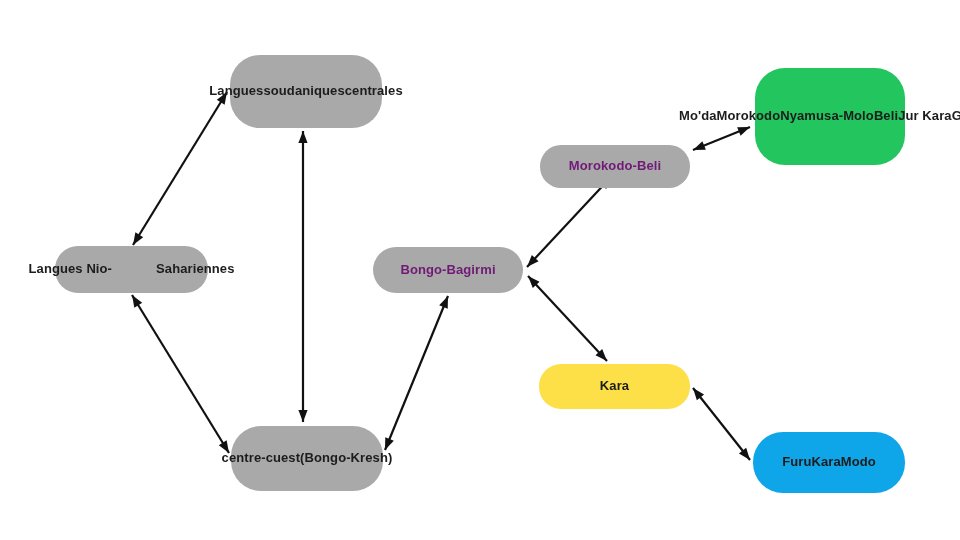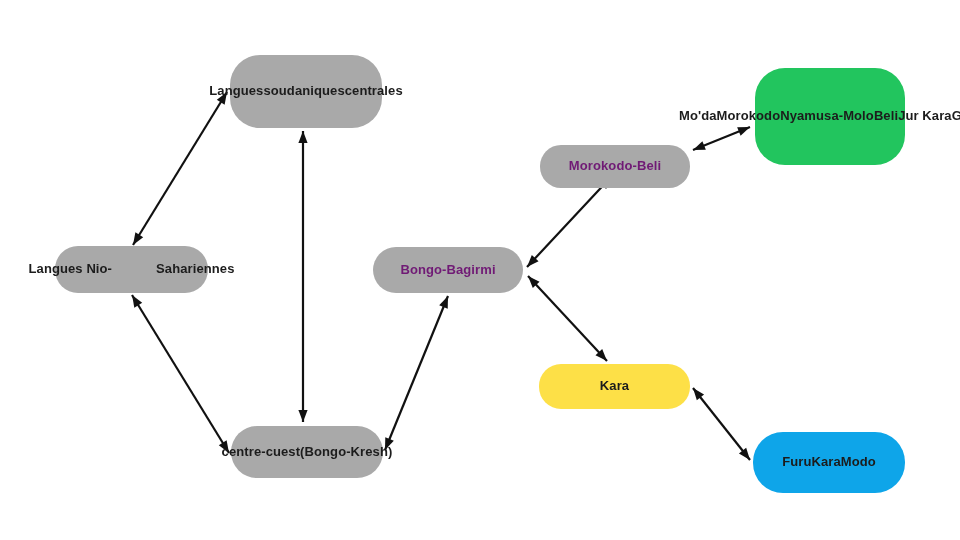--- a/index.html
+++ b/index.html
@@ -74,21 +74,21 @@
   <div id="node-layer">
       <div class="node" style="left: 230px; top: 55px; width: 152px; height: 73px; border-radius: 30px; background: rgb(169, 169, 169); color: rgb(28, 28, 28);">
         <div class="node-line">Langues</div>
         <div class="node-line">soudaniques</div>
         <div class="node-line">centrales</div>
       </div>
       <div class="node" style="left: 55px; top: 246px; width: 153px; height: 47px; border-radius: 23px; background: rgb(169, 169, 169); color: rgb(28, 28, 28); gap: 44px;">
         <div class="node-line">Langues Nio-</div>
         <div class="node-line">Sahariennes</div>
       </div>
-      <div class="node" style="left: 231px; top: 426px; width: 152px; height: 52px; border-radius: 30px; background: rgb(169, 169, 169); color: rgb(28, 28, 28);">
+      <div class="node" style="left: 231px; top: 426px; width: 152px; height: 65px; border-radius: 30px; background: rgb(169, 169, 169); color: rgb(28, 28, 28);">
         <div class="node-line">centre-cuest</div>
         <div class="node-line">(Bongo-Kresh)</div>
       </div>
       <div class="node" style="left: 373px; top: 247px; width: 150px; height: 46px; border-radius: 23px; background: rgb(169, 169, 169); color: #701a75;">
         <div class="node-line">Bongo-Bagirmi</div>
       </div>
       <div class="node" style="left: 540px; top: 145px; width: 150px; height: 43px; border-radius: 21px; background: rgb(169, 169, 169); color: #701a75;">
         <div class="node-line">Morokodo-Beli</div>
       </div>
       <div class="node" style="left: 755px; top: 68px; width: 150px; height: 97px; border-radius: 30px; background: #22c55e; color: rgb(28, 28, 28);">

